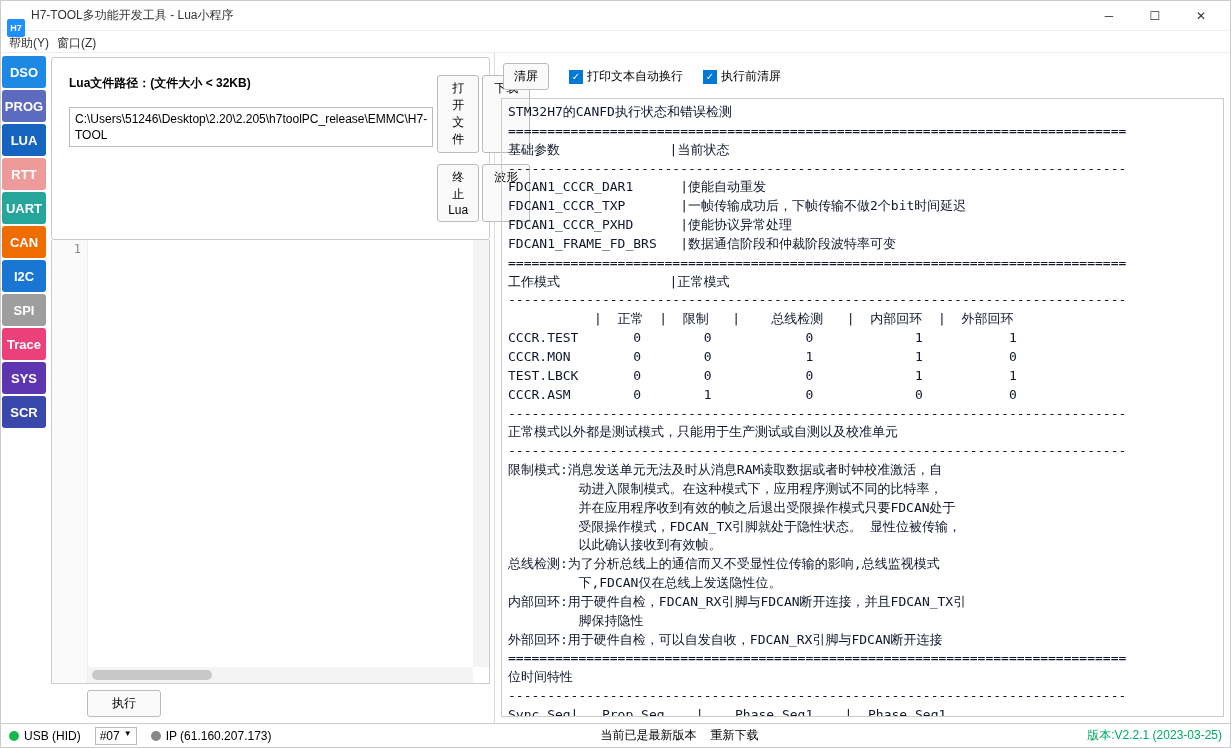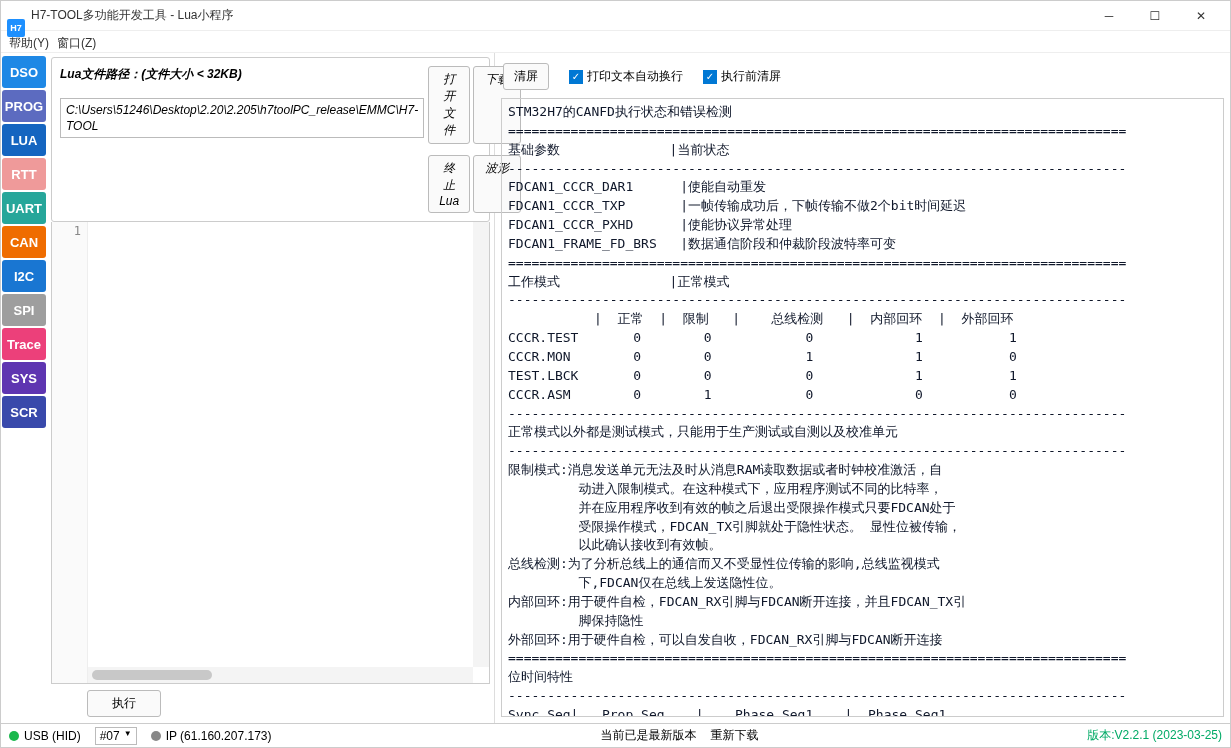--- a/index.html
+++ b/index.html
@@ -8,21 +8,21 @@
 .titlebar .appicon { width: 18px; height: 18px; background: #1e90ff; color: #fff; font-size: 9px; font-weight: bold; display: flex; align-items: center; justify-content: center; border-radius: 2px; margin-right: 6px; margin-top: 25px; }
 .titlebar .title { flex: 1; color: #333; }
 .winbtns { display: flex; }
 .winbtn { width: 46px; height: 30px; display: flex; align-items: center; justify-content: center; color: #333; }
 .menubar { height: 22px; display: flex; align-items: flex-end; padding: 0 8px; gap: 8px; color: #333; border-bottom: 1px solid #eee;}
 .menubar span { cursor: default; }
 .body { flex: 1; display: flex; min-height: 0; }
 .railtabs { width: 46px; background: #fff; display: flex; flex-direction: column; padding-top: 2px;}
 .railtab { width: 44px; height: 32px; margin: 1px 1px; border-radius: 3px; display: flex; align-items: center; justify-content: center; color: #fff; font-weight: bold; font-size: 13px; }
 .leftpane { width: 448px; border-right: 1px solid #ddd; display: flex; flex-direction: column; padding: 4px; }
-.filebox { border: 1px solid #ccc; border-radius: 3px; padding: 8px; font-style: italic; }
+.filebox { border: 1px solid #ccc; border-radius: 3px; padding: 17px; }
 .filebox-row1 { display: flex; align-items: flex-start; gap: 4px; }
 .filebox-left { flex: 1; }
 .filebox-lbl { font-weight: bold; margin-bottom: 2px; }
 .pathbox { border: 1px solid #bbb; padding: 3px 5px; background: #fff; line-height: 1.35; min-height: 34px; margin-top: 15px; }
 .btncol { display: flex; flex-direction: column; gap: 11px;}
 .btnrow { display: flex; gap: 3px;}
 .btn { border: 1px solid #bbb; background: #fafafa; border-radius: 3px; padding: 4px 10px; cursor: default; text-align: center;}
 .btn.small{ padding:4px 8px; min-width:48px;}
 .tabs { display: flex; margin-top: 8px; border-bottom: 1px solid #ccc; }
 .tab { padding: 5px 10px; border: 1px solid transparent; border-bottom: none; position: relative; top: 1px; cursor: default;}

